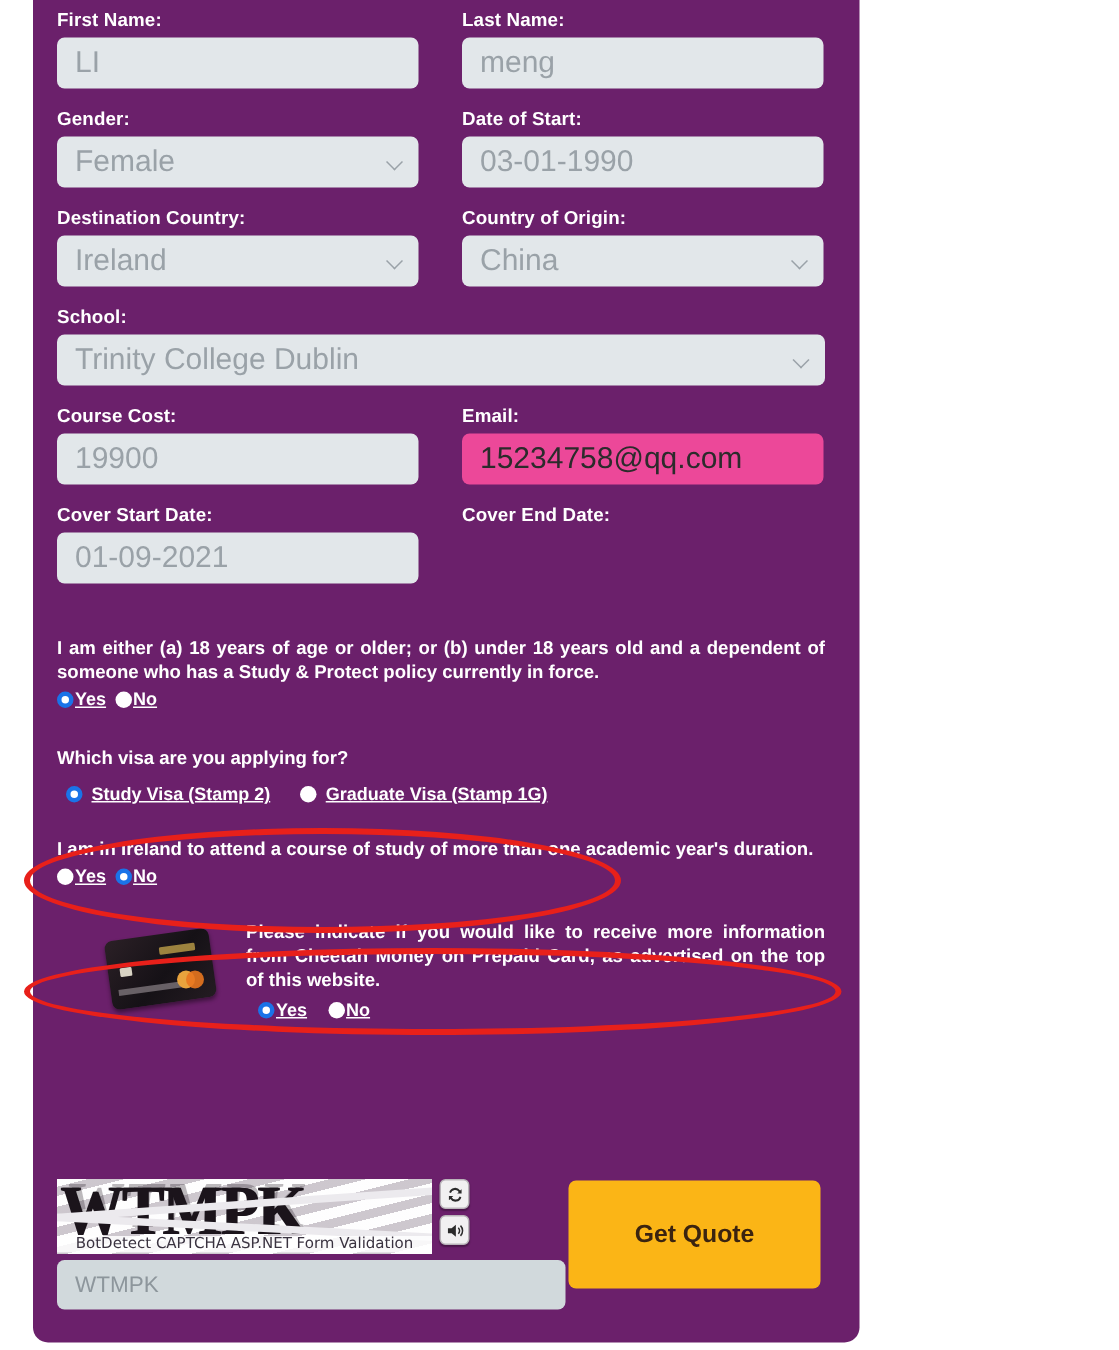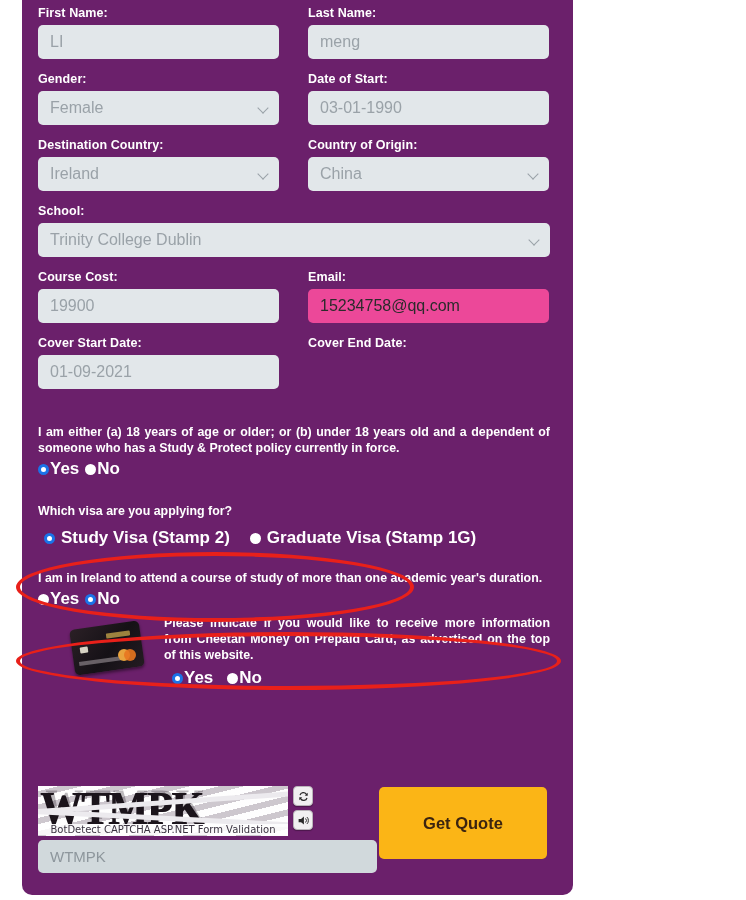--- a/index.html
+++ b/index.html
@@ -47,21 +47,21 @@
 
   .inp {
     display: block;
     width: 100%;
     height: 34px;
     border: none;
     border-radius: 5px;
     background: #e2e7ea;
     color: #9aa2a8;
     font-family: "Liberation Sans", sans-serif;
-    font-size: 16px;
+    font-size: 20px;
     padding: 0 12px;
     outline: none;
   }
   .inp.filled { background: #ec4899; color: #2b2b2b; }
 
   .sel {
     position: relative;
   }
   .sel .inp { padding-right: 26px; }
   .sel .chev {
@@ -95,23 +95,24 @@
 
   .radios {
     display: flex;
     align-items: center;
     margin-top: 3px;
   }
   .ritem {
     display: flex;
     align-items: center;
     color: #ffffff;
-    font-size: 17px;
+    font-size: 12px;
     font-weight: bold;
     white-space: nowrap;
+    text-decoration: underline;
   }
   .radio {
     width: 11px; height: 11px;
     border-radius: 50%;
     background: #ffffff;
     flex: 0 0 auto;
     margin-right: 1px;
   }
   .radio.on {
     background: #ffffff;
@@ -125,21 +126,21 @@
   .ellipse {
     position: absolute;
     border: 4px solid #e8201a;
     border-radius: 50%;
     pointer-events: none;
   }
 
   
   .cardblock {
     display: flex;
-    margin-top: 6px;
+    margin-top: 22px;
     padding-left: 28px;
   }
   .cardimg {
     position: relative;
     width: 84px; height: 66px;
     flex: 0 0 auto;
   }
   .cardimg .plastic {
     position: absolute;
     left: 6px; top: 10px;

